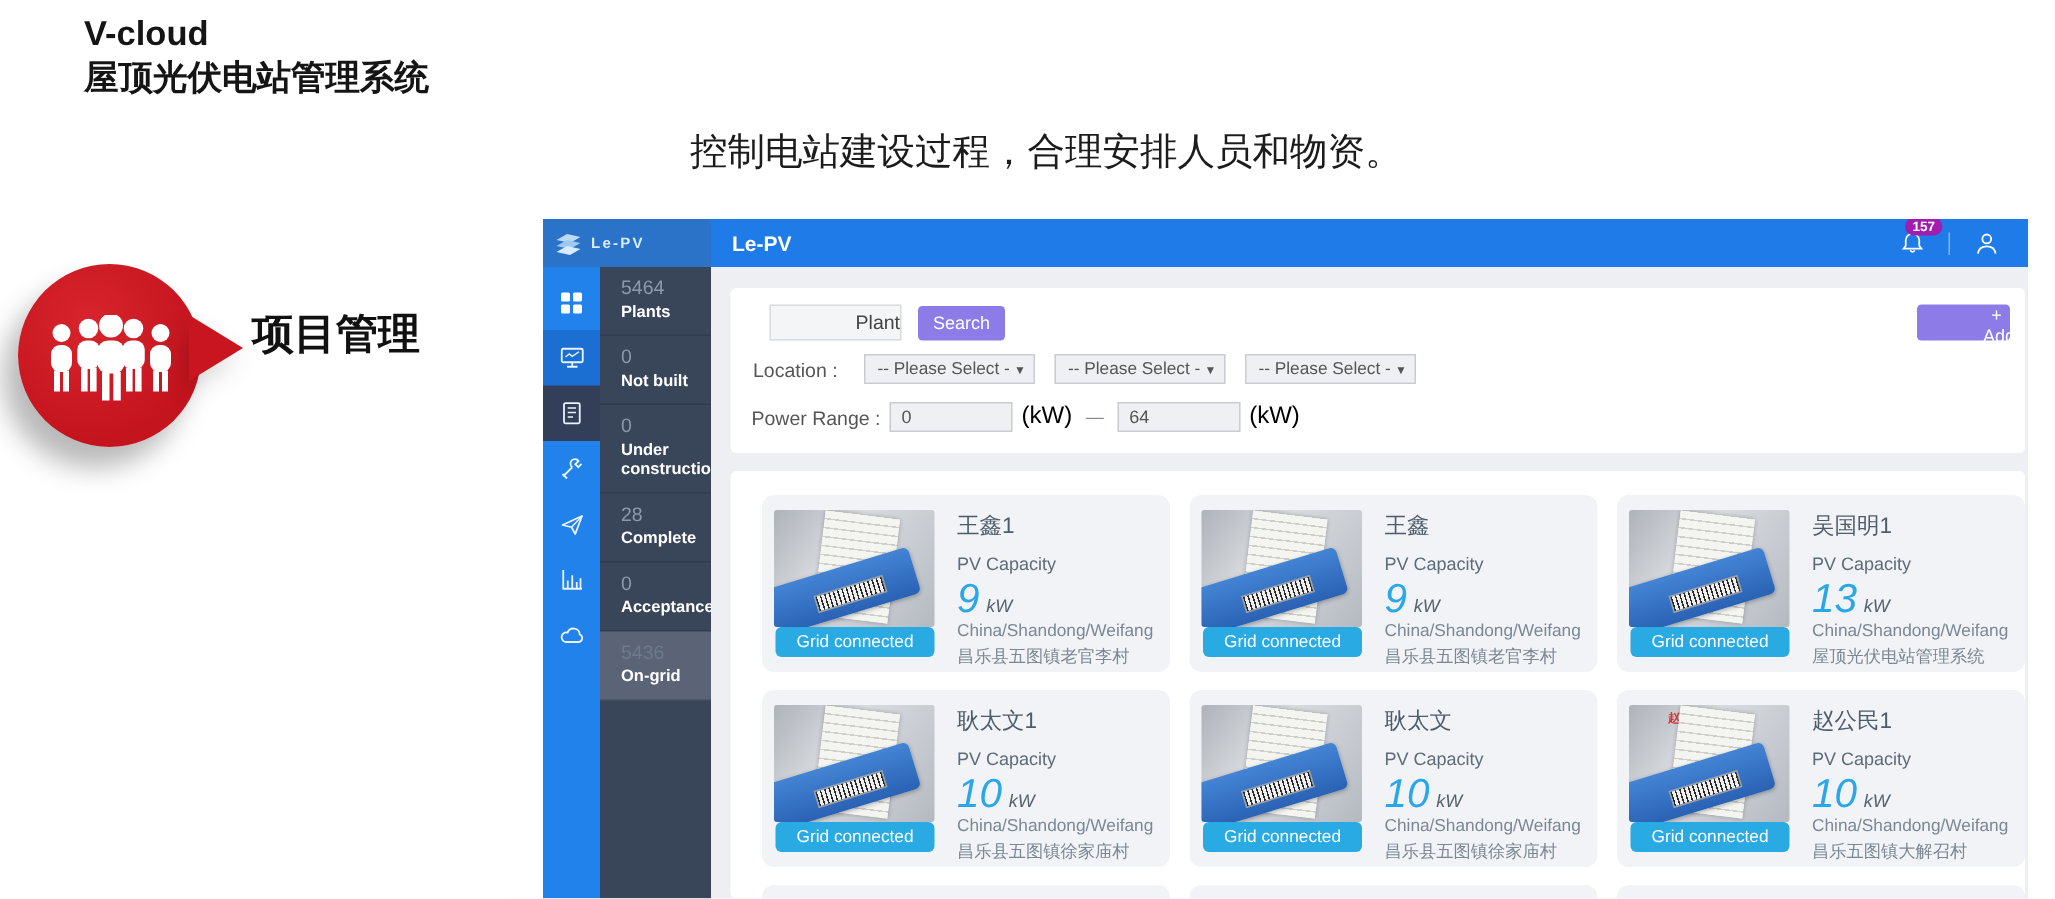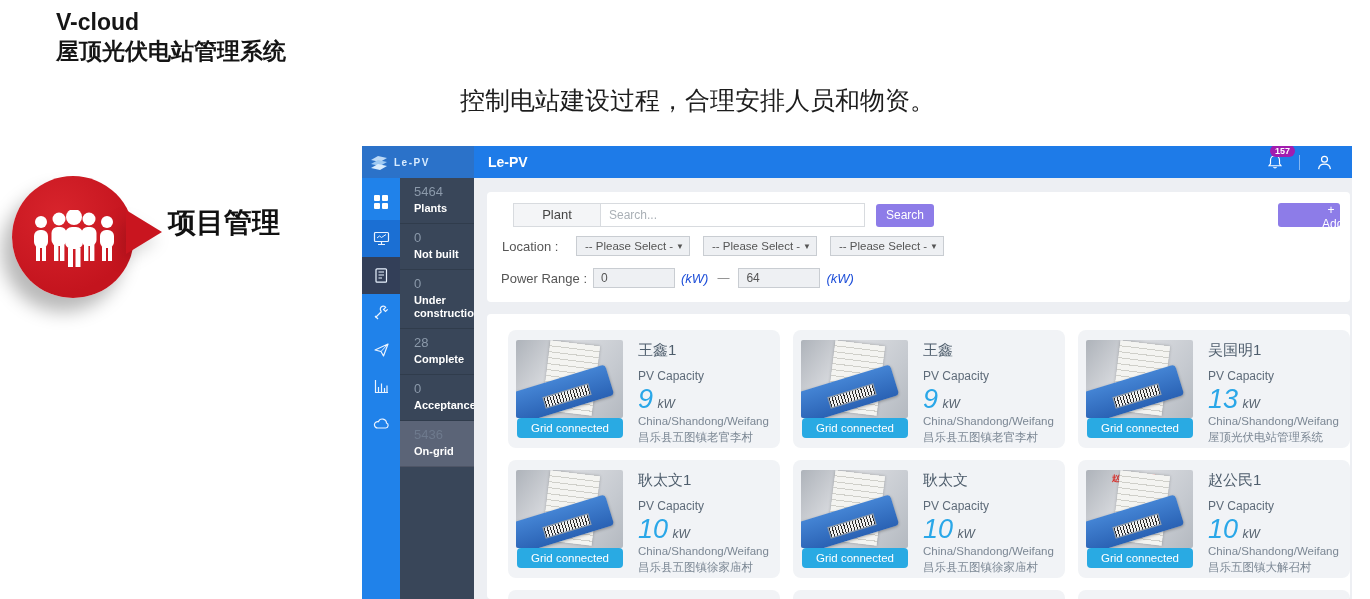--- a/index.html
+++ b/index.html
@@ -44,38 +44,38 @@
   .stat { padding:6px 14px 8px; border-bottom:1px solid rgba(0,0,0,0.14); cursor:pointer; }
   .stat-num { font-size:13px; color:#8b99aa; }
   .stat-label { font-size:11px; font-weight:bold; color:#fff; margin-top:3px; line-height:13px; }
   .stat.highlight { background:#5b6477; }
   .stat.highlight .stat-num { color:#6e7a8d; }
 
   .content { flex:1; background:#edeff3; padding:14px 2px 0 13px; display:flex; flex-direction:column; overflow:hidden; }
 
   .filter-card { background:#fff; border-radius:4px; padding:11px 12px 14px 14px; position:relative; flex:none; }
   .frow { display:flex; align-items:center; }
-  .plant-box { width:88px; height:24px; line-height:22px; text-align:center; background:#f4f5f7; border:1px solid #d8dbdf;
+  .plant-box { width:88px; height:24px; line-height:22px; text-align:right; background:#f4f5f7; border:1px solid #d8dbdf;
                font-size:13px; color:#444; cursor:pointer; margin-left:12px; }
   .search-input { width:264px; height:24px; border:1px solid #d8dbdf; border-left:none; padding:0 8px; font-size:12px;
                   color:#333; outline:none; background:#fff; }
   .search-input::placeholder { color:#aab0b6; }
   .btn { background:var(--accent-purple,#8d7ce8); color:#fff; border:none; border-radius:3px; font-size:12px; cursor:pointer; }
   .search-btn { width:58px; height:23px; margin-left:11px; }
   .add-btn { position:absolute; right:10px; top:11px; width:62px; height:24px;padding-left:44px; }
   .frow2 { margin-top:9px; }
   .floc-label, .fpow-label { font-size:13px; color:#555; }
   .floc-label { width:74px; margin-left:1px; }
   .select { width:114px; height:20px; background:#eef0f3; border:1px solid #c9cdd2; display:flex; align-items:center;
             justify-content:space-between; padding:0 5px 0 8px; font-size:11.5px; color:#555; margin-right:13px; cursor:pointer; }
   .caret { font-size:8px; color:#555; }
   .frow3 { margin-top:12px; }
   .fpow-label { margin-right:6px; }
   .pr-input { width:82px; height:20px; background:#eef0f3; border:1px solid #c9cdd2; font-size:12px; color:#555; padding:0 7px; outline:none; }
-  .unit { font-size:13px; color:#1d4ed8; margin:0 9px 0 6px;font-style:italic; }
+  .unit { font-size:16px; color:#000000; margin:0 9px 0 6px; }
   .dash { font-size:12px; color:#888; margin-right:9px; }
 
   .cards-panel { background:#fff; border-radius:4px; margin-top:12px; padding:16px 0 0 21px; flex:1; overflow:hidden; }
   .cards-grid { display:grid; grid-template-columns:repeat(3,272px); gap:12px 13px; }
   .card { height:118px; background:#f1f3f6; border-radius:8px; position:relative; cursor:pointer; }
   .card.stub { height:14px; border-radius:8px 8px 0 0; }
 
   .photo { position:absolute; left:8px; top:10px; width:107px; height:78px; border-radius:2px; overflow:hidden;
            background:linear-gradient(125deg,#aeb3ba 0%,#d9dbdf 38%,#c6cad0 72%,#b4b9c0 100%); }
   .ph-sheet { position:absolute; left:30px; top:3px; width:50px; height:70px; transform:rotate(7deg);
@@ -244,21 +244,20 @@
           <div class="stat-num">5436</div>
           <div class="stat-label">On-grid</div>
         </div>
       </div>
 
       <div class="content">
 
         <div class="filter-card">
           <div class="frow">
             <div class="plant-box">Plant</div>
-            <input class="search-input" type="text" placeholder="Search..." style="">
             <button class="btn search-btn">Search</button>
             <button class="btn add-btn">+ Add</button>
           </div>
           <div class="frow frow2">
             <span class="floc-label">Location :</span>
             <div class="select">
               <span>-- Please Select -</span>
               <span class="caret">▼</span>
             </div>
             <div class="select">

